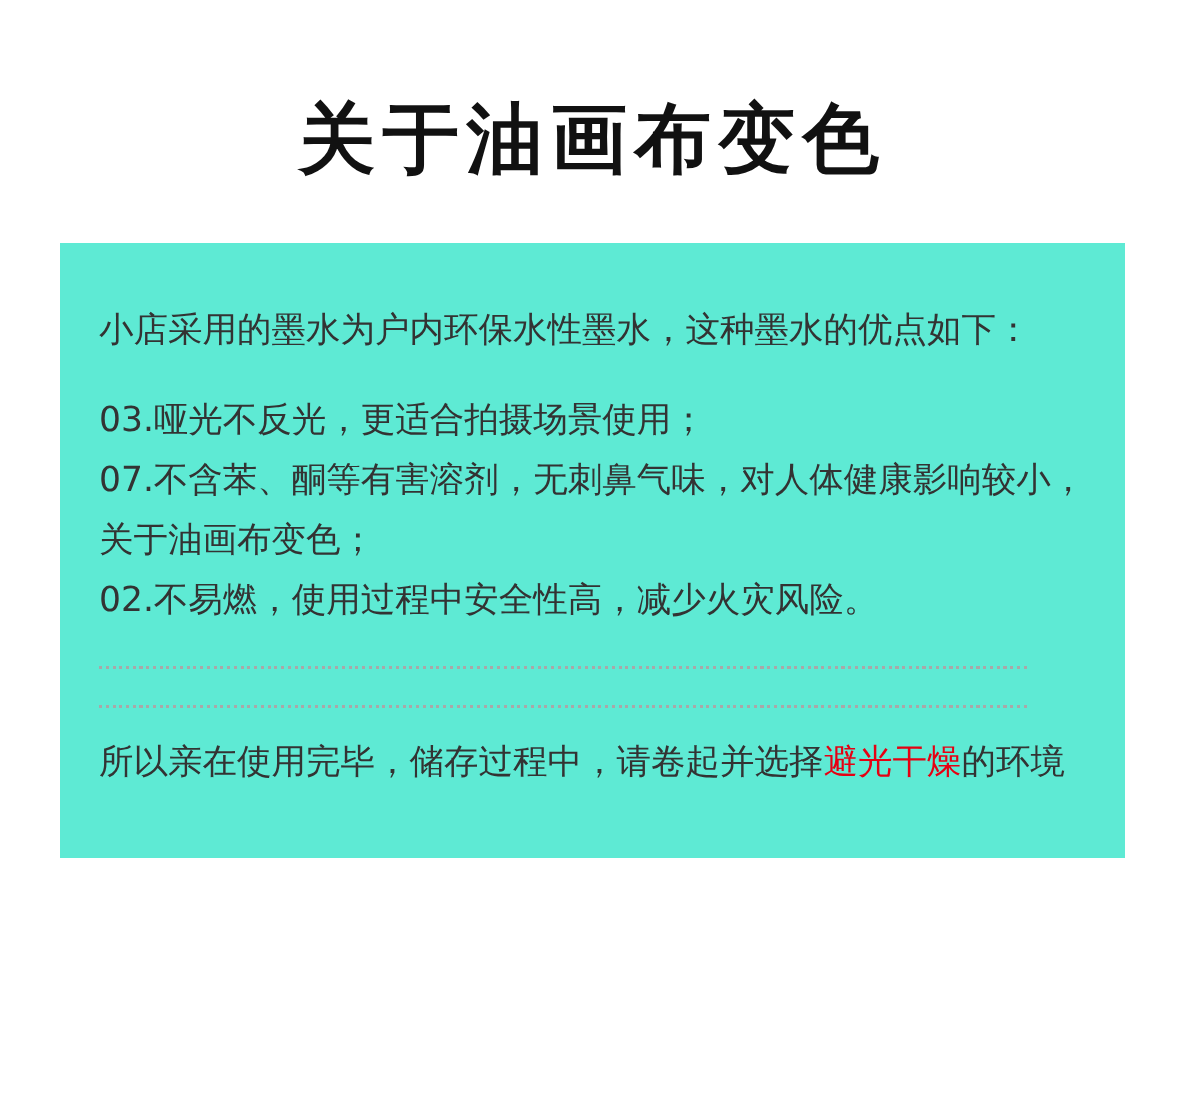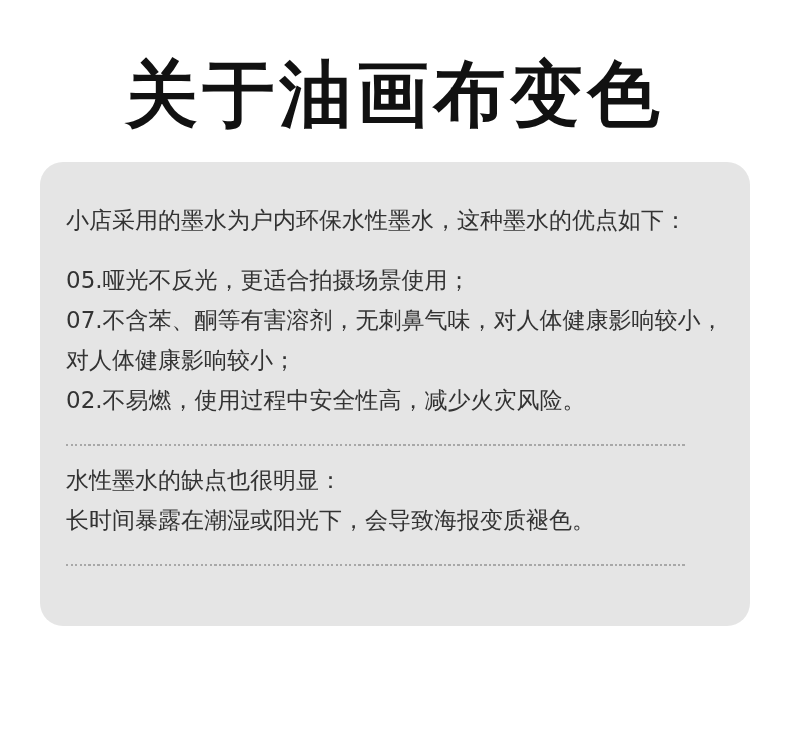--- a/index.html
+++ b/index.html
@@ -7,35 +7,34 @@
   body {
     width: 790px;
     height: 743px;
     overflow: hidden;
     font-family: "DejaVu Sans", "Liberation Sans", sans-serif;
     position: relative;
   }
   .page-title {
     margin-top: 56px;
     text-align: center;
-    font-size: 72px;
+    font-size: 51px;
     line-height: 76px;
     font-weight: 900;
     letter-spacing: 5px;
     color: #111111;
     white-space: nowrap;
   }
   .info-panel {
     margin: 30px 40px 0 40px;
-    background: #e5e5e5;
+    background: #5eead4;
     padding: 38px 26px 44px 26px;
     color: #333333;
     font-size: 23px;
     line-height: 40px;
-    border-radius: 23px;
   }
   .line { white-space: nowrap; }
   .intro { white-space: nowrap; }
   .advantages { margin-top: 20px; }
   .divider {
     margin-top: 24px;
     height: 2px;
     width: 620px;
     background: repeating-linear-gradient(90deg,
       #a8a8a8 0px, #a8a8a8 2px,
@@ -48,31 +47,28 @@
 </head>
 <body>
 
 <h1 class="page-title">关于油画布变色</h1>
 
 <section class="info-panel">
 
   <p class="intro">小店采用的墨水为户内环保水性墨水，这种墨水的优点如下：</p>
 
   <div class="advantages">
-    <div class="line">05.哑光不反光，更适合拍摄场景使用；</div>
+    <div class="line">03.哑光不反光，更适合拍摄场景使用；</div>
     <div class="line">07.不含苯、酮等有害溶剂，无刺鼻气味，对人体健康影响较小，</div>
-    <div class="line">对人体健康影响较小；</div>
+    <div class="line">关于油画布变色；</div>
     <div class="line">02.不易燃，使用过程中安全性高，减少火灾风险。</div>
   </div>
 
   <div class="divider"></div>
 
-  <div class="drawbacks">
-    <div class="line">水性墨水的缺点也很明显：</div>
-    <div class="line">长时间暴露在潮湿或阳光下，会导致海报变质褪色。</div>
-  </div>
 
   <div class="divider"></div>
 
   <div class="advice">
+    <div class="line"><span>所以亲在使用完毕，储存过程中，请卷起并选择</span><span class="highlight">避光干燥</span><span>的环境</span></div>
   </div>
 
 </section>
 
 </body></html>

